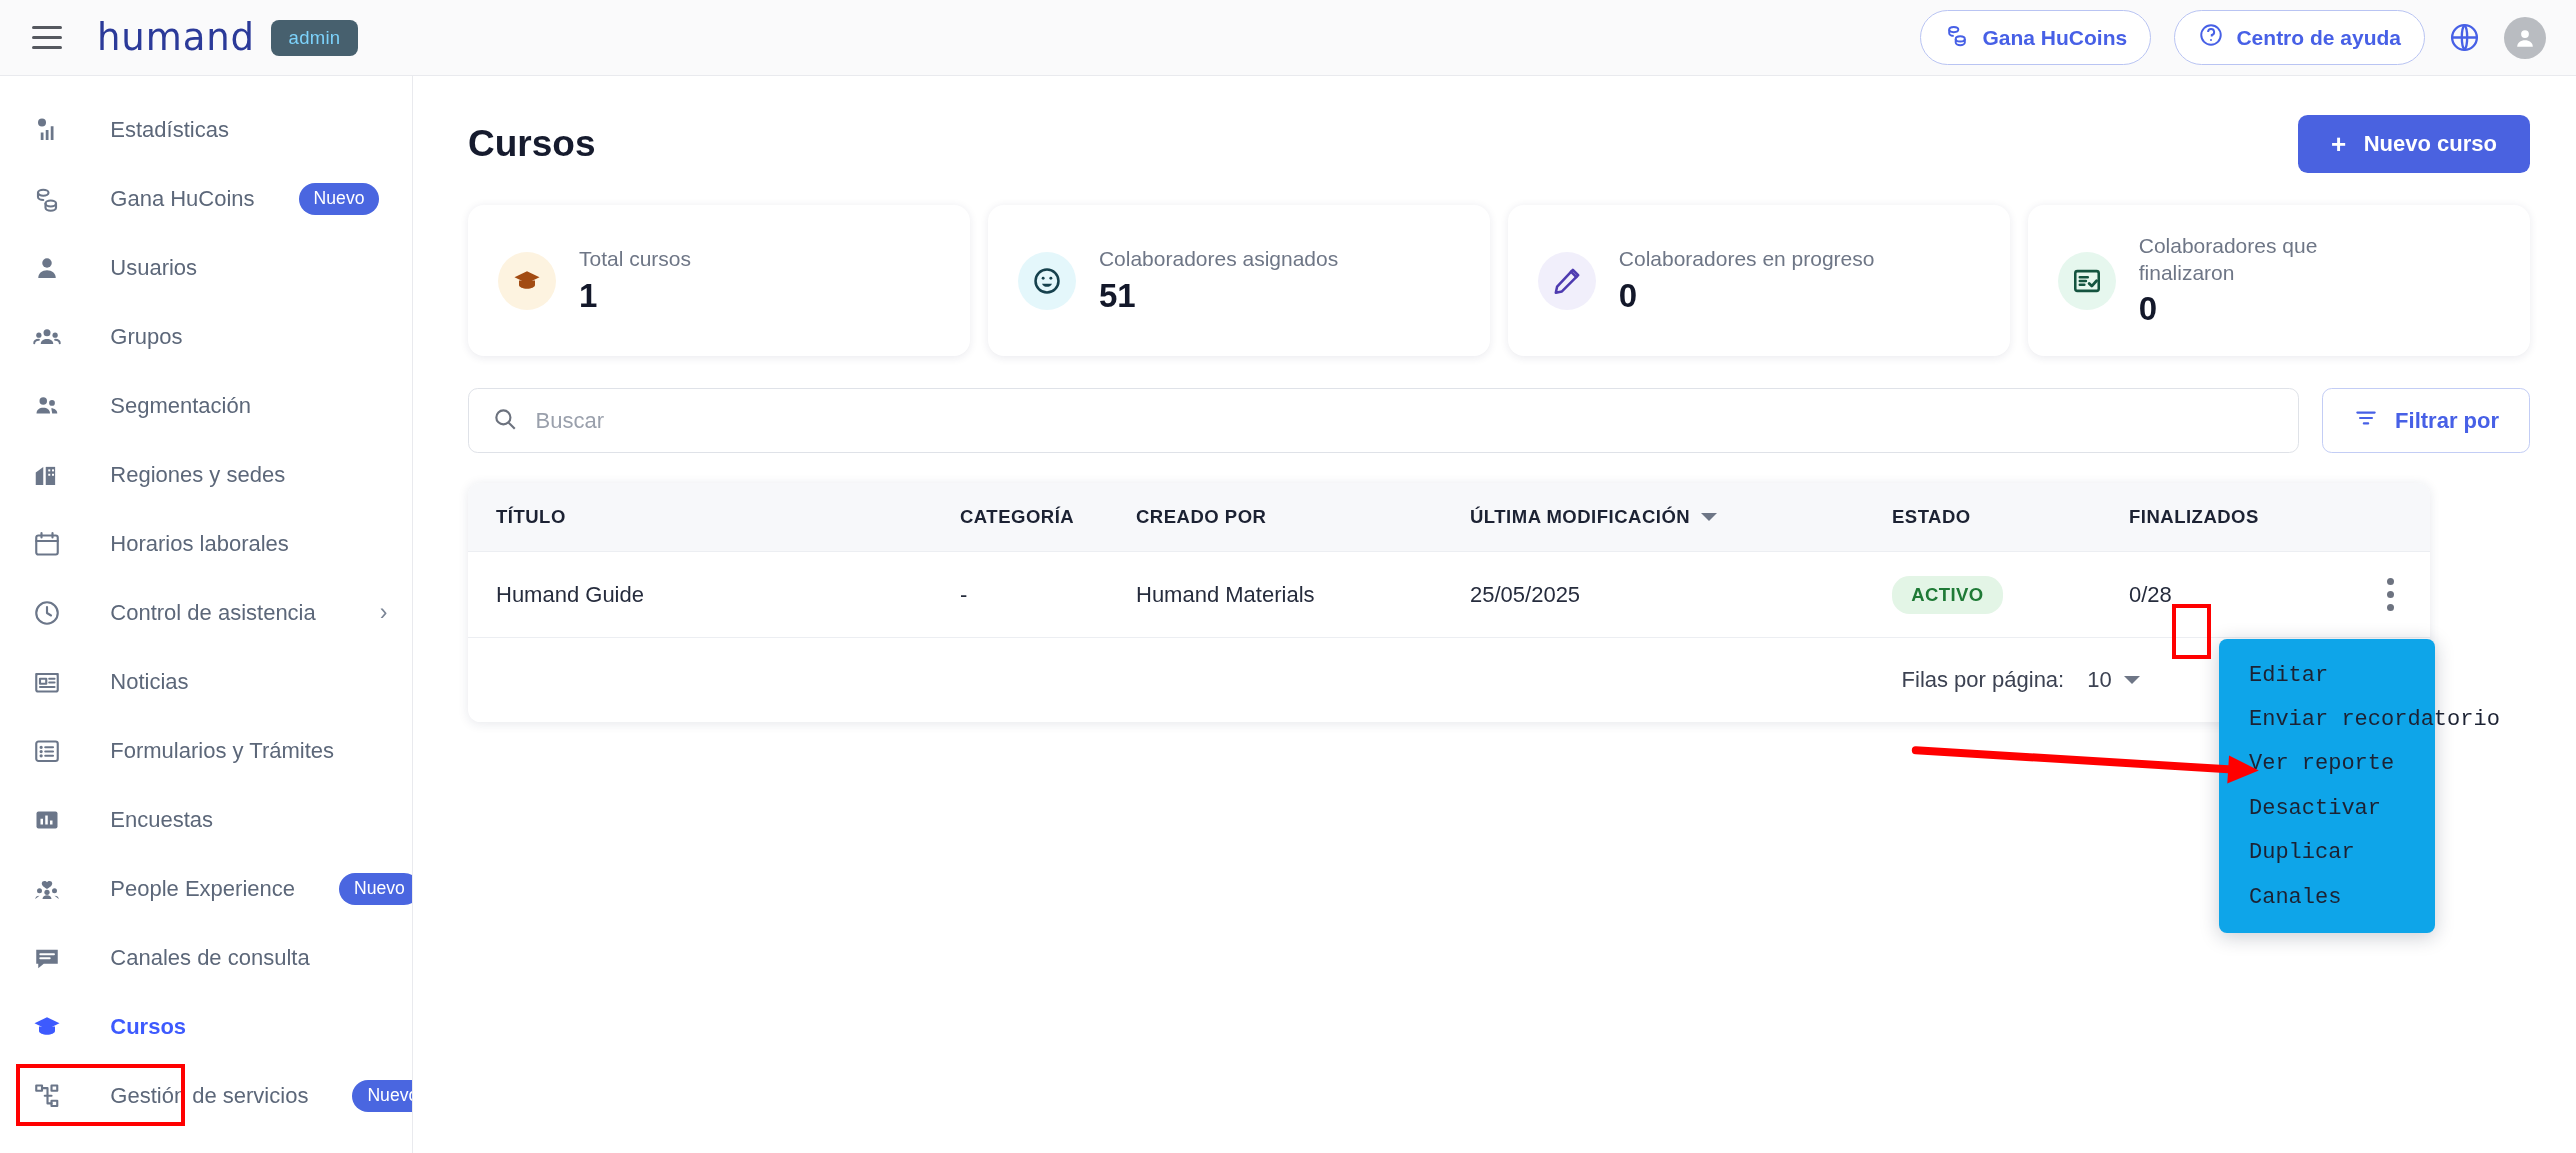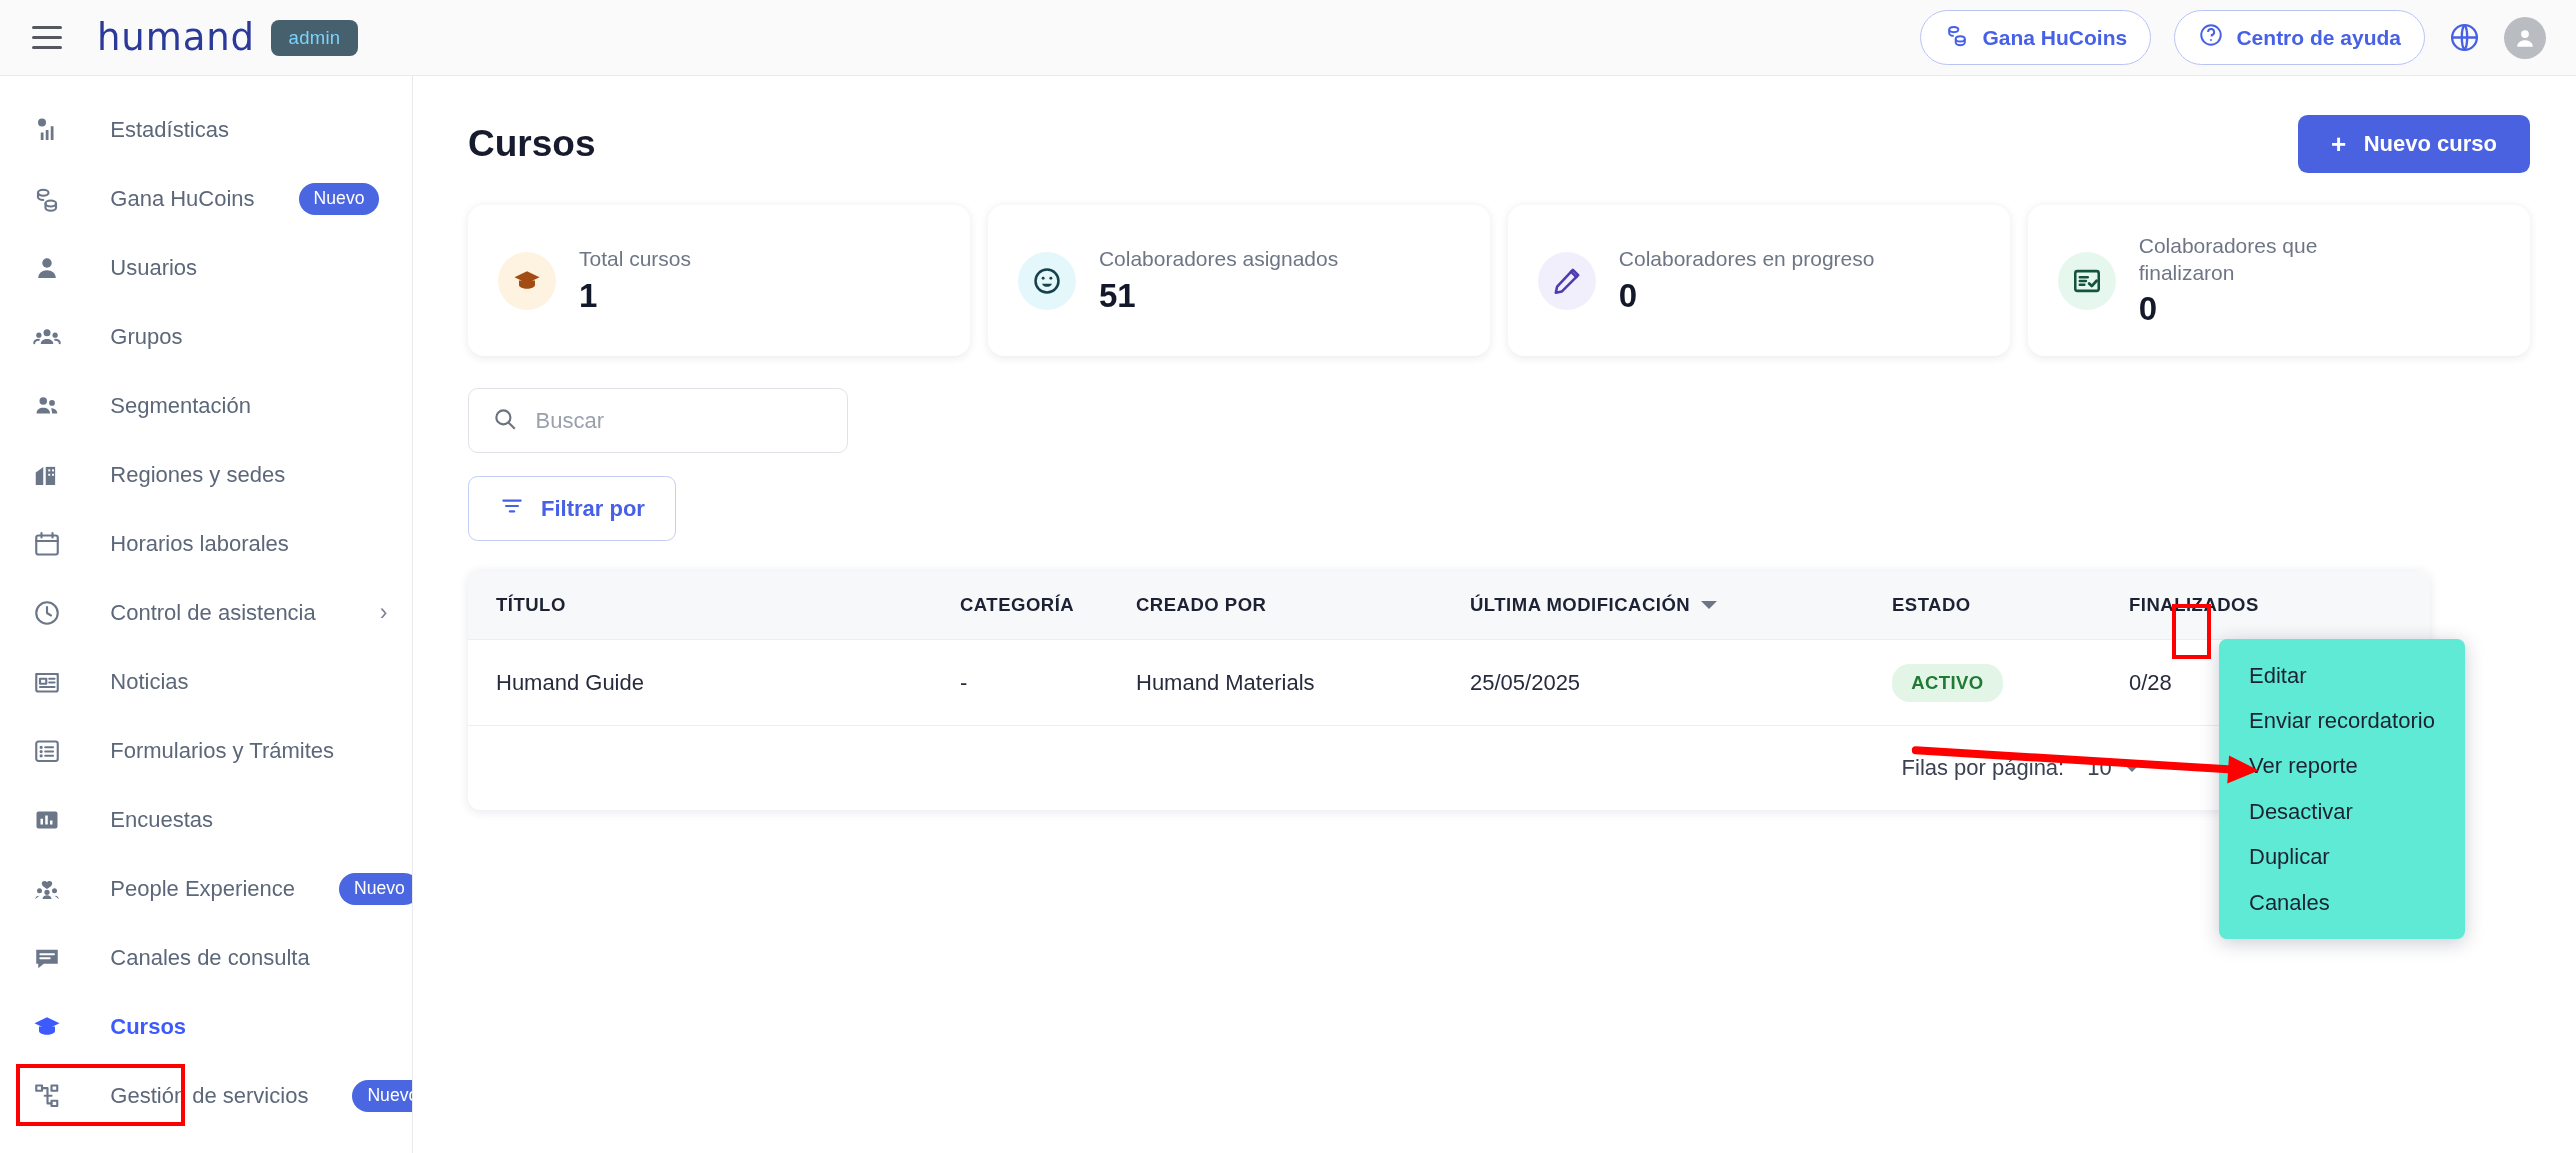--- a/index.html
+++ b/index.html
@@ -107,21 +107,21 @@
   }
   .stat-ico {
     width: 58px; height: 58px; border-radius: 50%; flex: 0 0 58px;
     display: flex; align-items: center; justify-content: center;
   }
   .stat-text { display: flex; flex-direction: column; }
   .stat-label { font-size: 21px; color: #6e7686; line-height: 1.28; max-width: 264px; }
   .stat-value { font-size: 33px; font-weight: bold; color: #13182a; margin-top: 3.5px; }
 
   
-  .search-row { display: flex; align-items: flex-start; gap: 23px; margin-top: 32px; flex-direction: column; }
+  .search-row { display: flex; align-items: flex-start; gap: 23px; margin-top: 32px; }
   .search-box {
     flex: 1 1 auto; height: 65px; border: 0.9px solid #dfe2e8; border-radius: 9.7px;
     display: flex; align-items: center; padding: 0 23px; gap: 17.6px; background: #fff;
   }
   .search-input {
     border: none; outline: none; font-size: 22px; color: #3c4252;
     background: transparent; width: 100%; font-family: "Liberation Sans", sans-serif;
   }
   .search-input::placeholder { color: #9aa0ac; }
   .filter-btn {
@@ -165,23 +165,23 @@
   }
   .kebab i { width: 7px; height: 7px; border-radius: 50%; background: #6d7380; display:block; }
   .sort-tri { width:0;height:0;border-left:8px solid transparent;border-right:8px solid transparent;border-top:8.8px solid #6e7686; }
 
   .tfoot { height: 84px; display: flex; align-items: center; justify-content: flex-end; padding-right: 290px; gap: 23px; }
   .rows-label { font-size: 22px; color: #3c4252; }
   .rows-value { font-size: 22px; color: #3c4252; display: flex; align-items: center; gap: 12.3px; cursor: pointer; }
 
   
   .menu {
-    position: absolute; left: 1806px; top: 563px; width: 246px;
-    background: #5eead4; border-radius: 8px;
-    box-shadow: 0 3.5px 19.3px rgba(20,28,55,.22); padding: 14px 0; z-index: 40;
+    position: absolute; left: 1806px; top: 563px; width: 216px;
+    background: #0ea5e9; border-radius: 8px;
+    box-shadow: 0 3.5px 19.3px rgba(20,28,55,.22); padding: 14px 0; z-index: 40; font-family: Liberation Mono, monospace;
   }
   .menu-item {
     font-size: 22px; color: #1c2233; padding: 9.7px 30px; cursor: pointer; white-space: nowrap;
   }
 
   
   .redbox-kebab {
     position: absolute; left: 1759px; top: 528px; width: 39px; height: 55px;
     border: 4.4px solid #ff0000; z-index: 50; pointer-events: none;
   }

